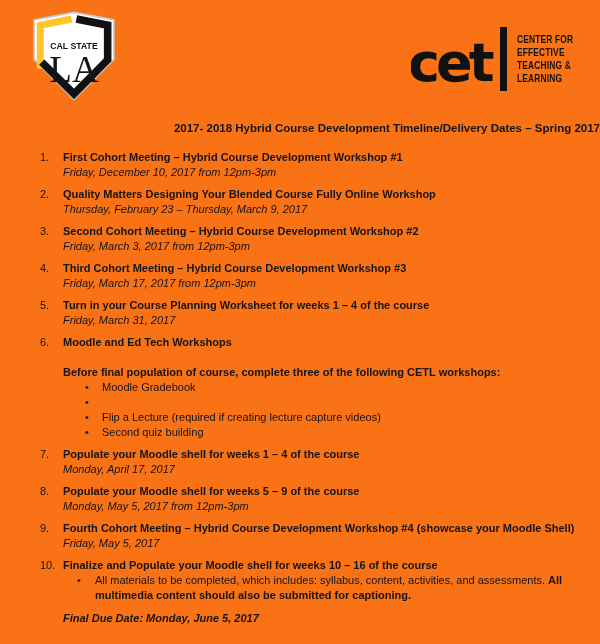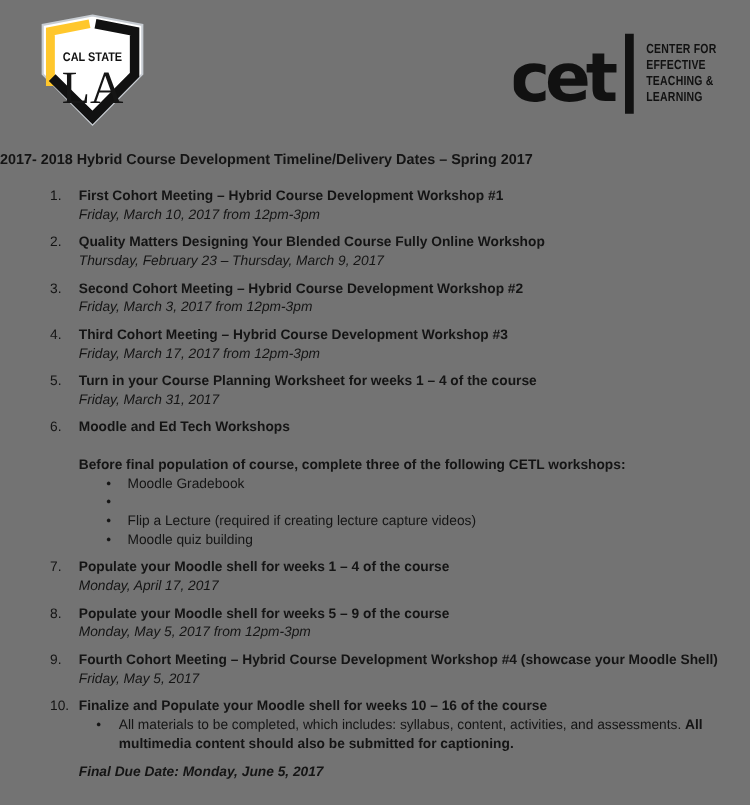--- a/index.html
+++ b/index.html
@@ -1,41 +1,41 @@
 <!DOCTYPE html>
 <html><head>
 <meta charset="utf-8">
 <style>
   * { margin:0; padding:0; box-sizing:border-box; }
   html,body { background:#fff; }
   .page {
     position:relative;
     width:600px; height:644px;
-    background:#737373;
+    background:#f97316;
     overflow:hidden;
     font-family:"Liberation Sans","DejaVu Sans",sans-serif;
     color:#141414;
     font-size:11px;
     line-height:15px;
   }
   
   .header { position:relative; height:100px; }
   .shield { position:absolute; left:27px; top:10px; }
   .cetl { position:absolute; right:13px; top:21px; display:flex; align-items:center; }
   .cetl-word { display:block; }
   .cetl-text {
     font-weight:bold; font-size:10.5px; line-height:13px;
     letter-spacing:0.2px; color:#111;
     transform:scaleX(0.8); transform-origin:left center;
     white-space:nowrap; margin-left:6px;
   }
   
   .doc-title {
     margin-top:21px;
-    text-align:left;
+    text-align:right;
     font-weight:bold;
     font-size:11.5px;
     white-space:nowrap;
   }
   
   .timeline { margin:14px 12px 0 40px; list-style:none; }
   .item { display:flex; margin-bottom:7px; }
   .num { flex:none; width:23px; }
   .content { flex:1; min-width:0; }
   .item-title { font-weight:bold; white-space:nowrap; }
@@ -86,21 +86,21 @@
   </div>
 
   <div class="doc-title">2017- 2018 Hybrid Course Development Timeline/Delivery Dates – Spring 2017</div>
 
   <ol class="timeline">
 
     <li class="item">
       <span class="num">1.</span>
       <span class="content">
         <div class="item-title">First Cohort Meeting – Hybrid Course Development Workshop #1</div>
-        <div class="item-date">Friday, March 10, 2017 from 12pm-3pm</div>
+        <div class="item-date">Friday, December 10, 2017 from 12pm-3pm</div>
       </span>
     </li>
 
     <li class="item">
       <span class="num">2.</span>
       <span class="content">
         <div class="item-title">Quality Matters Designing Your Blended Course Fully Online Workshop</div>
         <div class="item-date">Thursday, February 23 – Thursday, March 9, 2017</div>
       </span>
     </li>
@@ -141,21 +141,21 @@
           </li>
           <li>
             <span class="dot">•</span>
           </li>
           <li>
             <span class="dot">•</span>
             <span class="btext">Flip a Lecture (required if creating lecture capture videos)</span>
           </li>
           <li>
             <span class="dot">•</span>
-            <span class="btext">Moodle quiz building</span>
+            <span class="btext">Second quiz building</span>
           </li>
         </ul>
       </span>
     </li>
 
     <li class="item">
       <span class="num">7.</span>
       <span class="content">
         <div class="item-title">Populate your Moodle shell for weeks 1 – 4 of the course</div>
         <div class="item-date">Monday, April 17, 2017</div>

